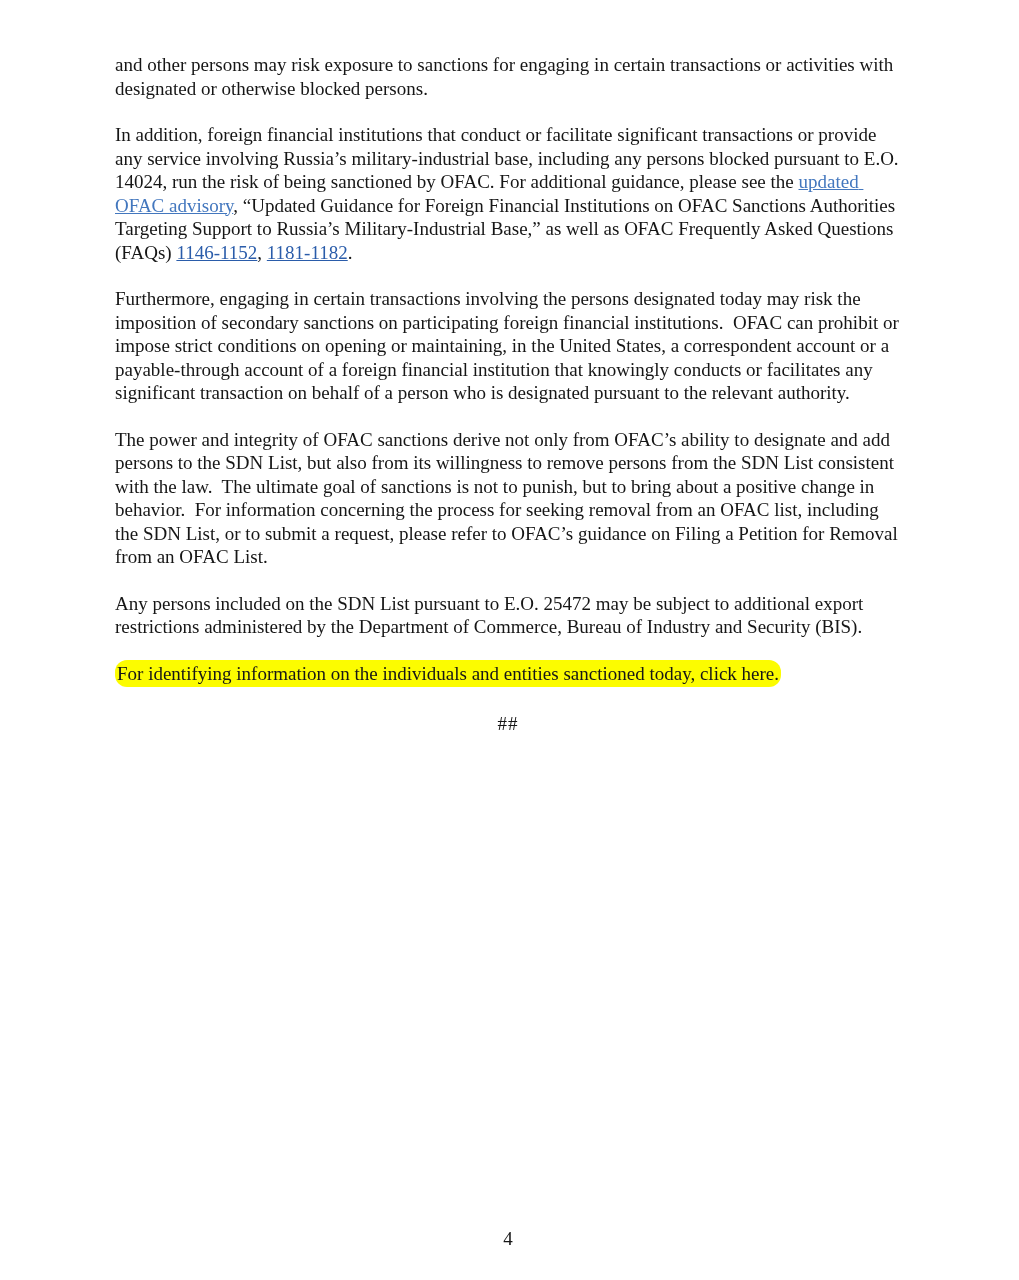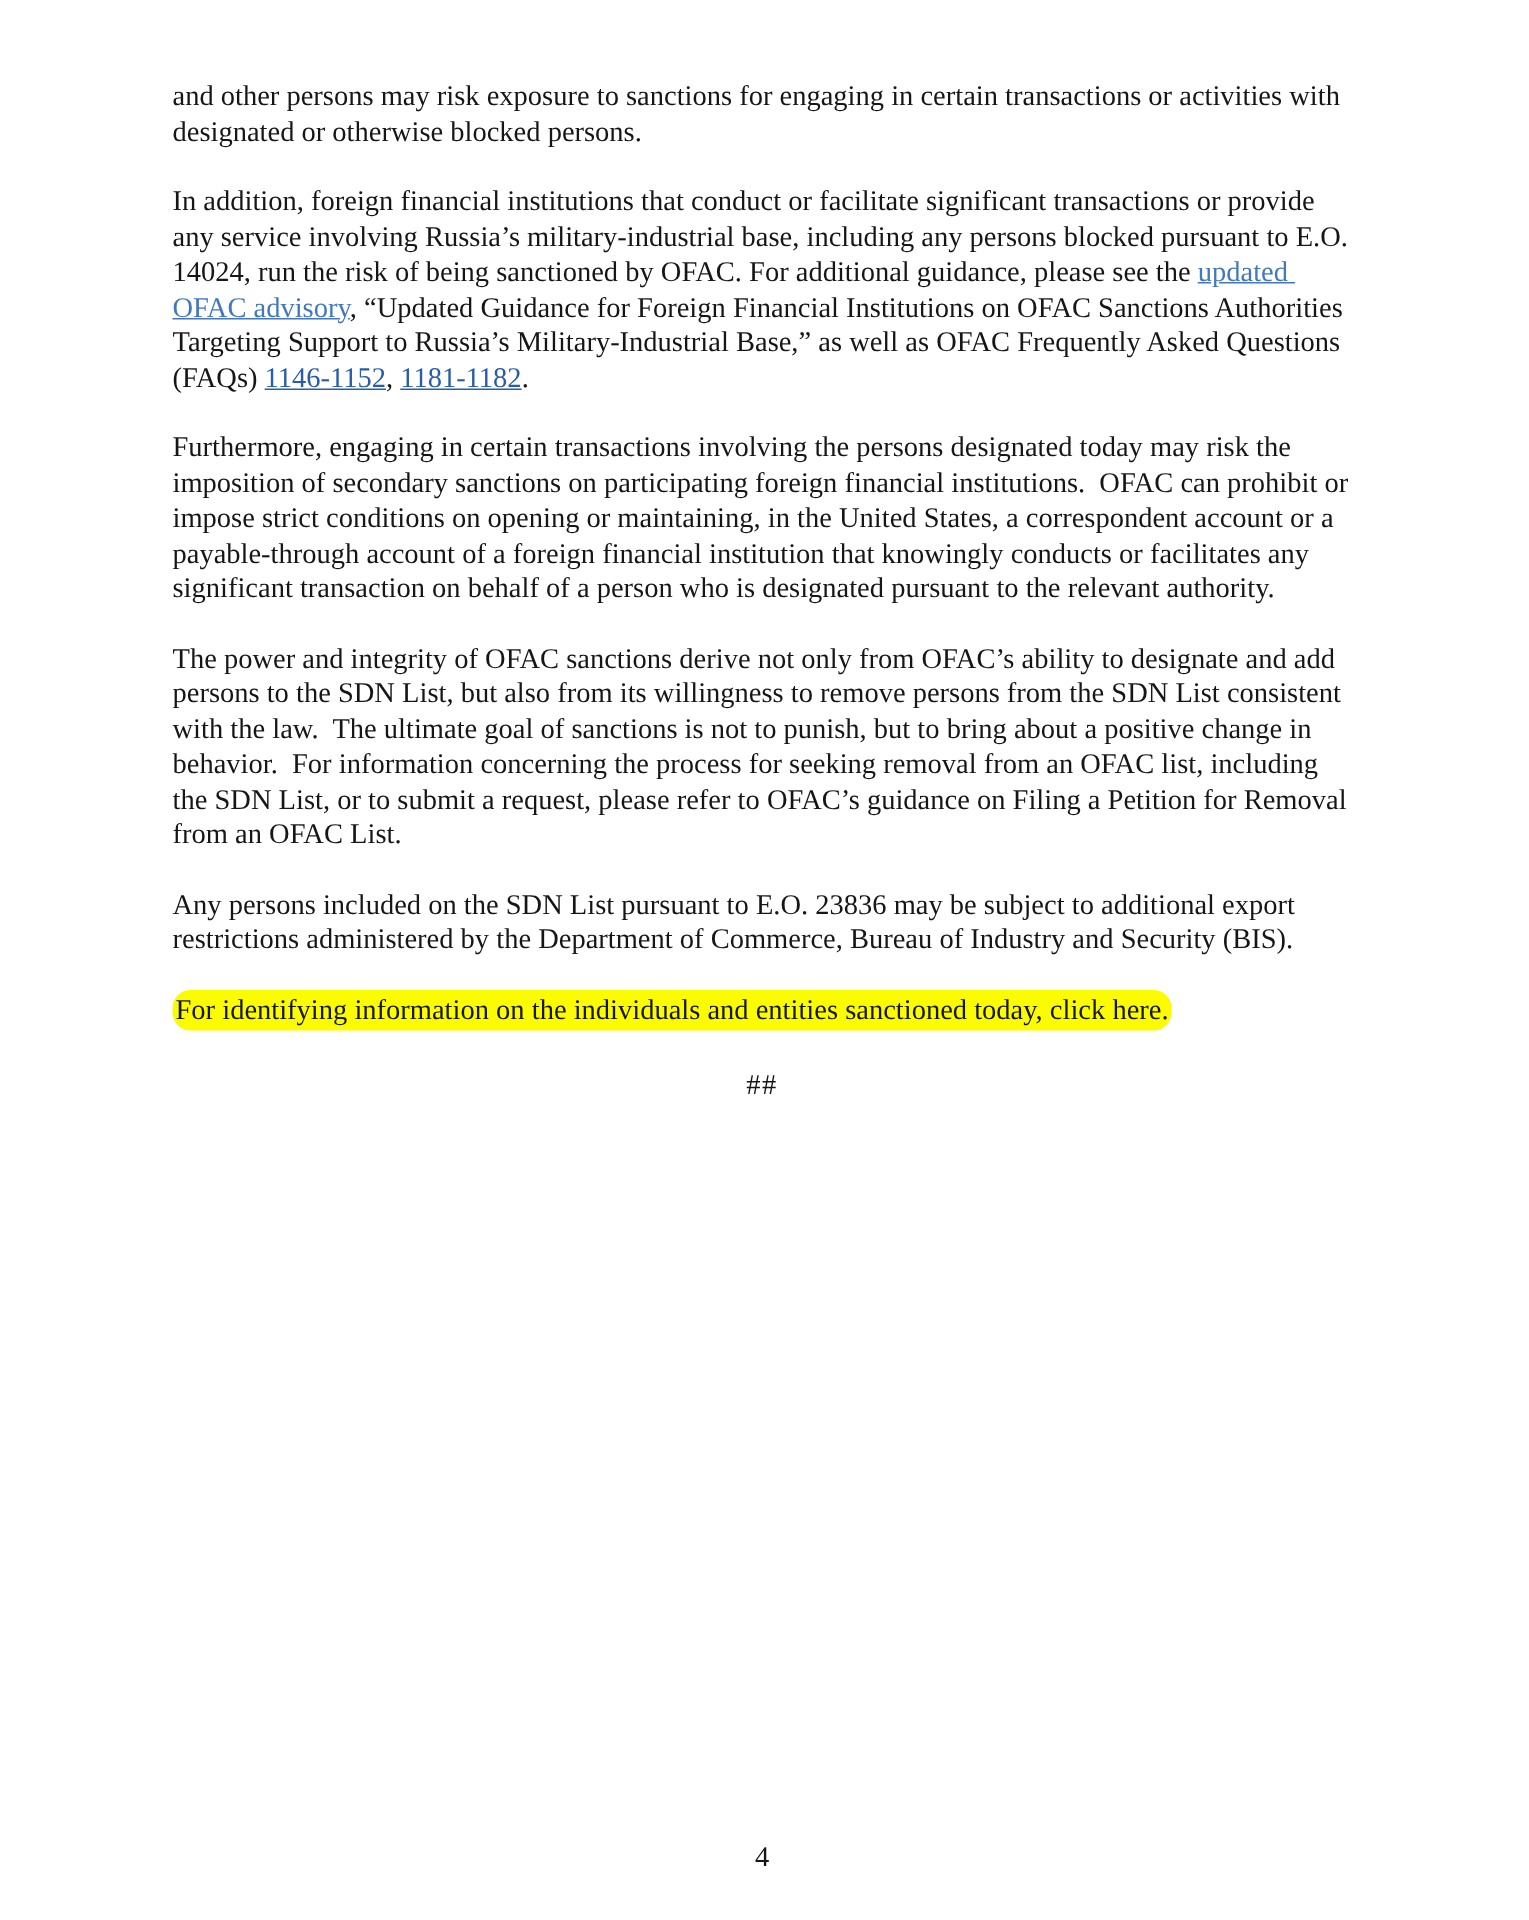--- a/index.html
+++ b/index.html
@@ -59,18 +59,18 @@
 </style>
 </head>
 <body>
 
 <div class="page">
   <div class="content">
     <p class="para"><span>and other persons may risk exposure to sanctions for engaging in certain transactions or activities with designated or otherwise blocked persons.</span></p>
     <p class="para"><span>In addition, foreign financial institutions that conduct or facilitate significant transactions or provide any service involving Russia’s military-industrial base, including any persons blocked pursuant to E.O. 14024, run the risk of being sanctioned by OFAC. For additional guidance, please see the </span><a class="link link-advisory">updated OFAC advisory</a><span>, “Updated Guidance for Foreign Financial Institutions on OFAC Sanctions Authorities Targeting Support to Russia’s Military-Industrial Base,” as well as OFAC Frequently Asked Questions (FAQs) </span><a class="link link-faq">1146-1152</a><span>, </span><a class="link link-faq">1181-1182</a><span>.</span></p>
     <p class="para"><span>Furthermore, engaging in certain transactions involving the persons designated today may risk the imposition of secondary sanctions on participating foreign financial institutions.  OFAC can prohibit or impose strict conditions on opening or maintaining, in the United States, a correspondent account or a payable-through account of a foreign financial institution that knowingly conducts or facilitates any significant transaction on behalf of a person who is designated pursuant to the relevant authority.</span></p>
     <p class="para"><span>The power and integrity of OFAC sanctions derive not only from OFAC’s ability to designate and add persons to the SDN List, but also from its willingness to remove persons from the SDN List consistent with the law.  The ultimate goal of sanctions is not to punish, but to bring about a positive change in behavior.  For information concerning the process for seeking removal from an OFAC list, including the SDN List, or to submit a request, please refer to OFAC’s guidance on Filing a Petition for Removal from an OFAC List.</span></p>
-    <p class="para"><span>Any persons included on the SDN List pursuant to E.O. 23836 may be subject to additional export restrictions administered by the Department of Commerce, Bureau of Industry and Security (BIS).</span></p>
+    <p class="para"><span>Any persons included on the SDN List pursuant to E.O. 25472 may be subject to additional export restrictions administered by the Department of Commerce, Bureau of Industry and Security (BIS).</span></p>
     <p class="para"><mark class="hl">For identifying information on the individuals and entities sanctioned today, click here.</mark></p>
     <p class="para end-marker">##</p>
   </div>
   <div class="page-number">4</div>
 </div>
 
 </body></html>

